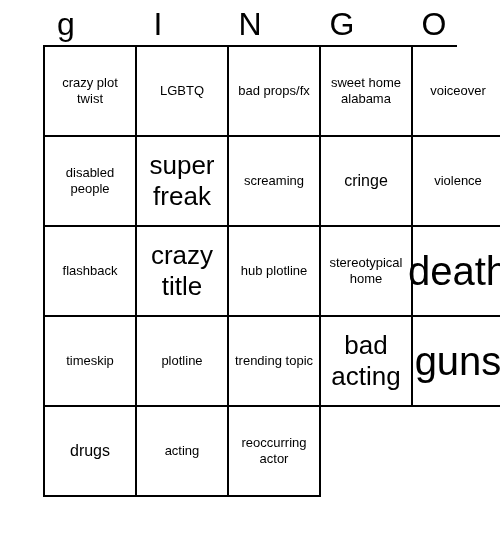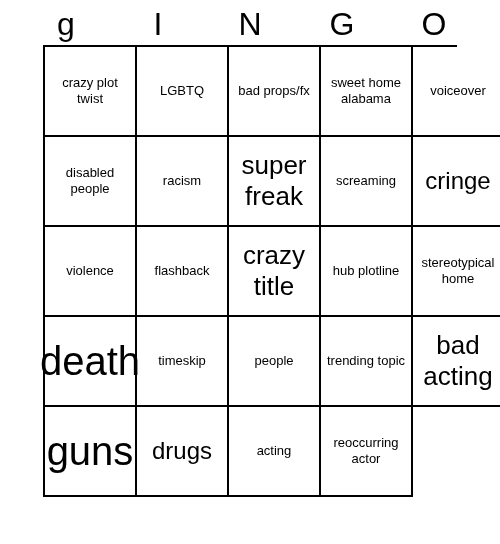--- a/index.html
+++ b/index.html
@@ -46,21 +46,21 @@
       line-height: 1.2;
     }
     .bingo-cell span {
       font-size: 13px;
       color: #000;
     }
     .bingo-cell.large span {
       font-size: 26px;
     }
     .bingo-cell.medium span {
-      font-size: 24px;
+      font-size: 16px;
     }
     .bingo-cell.xlarge span {
       font-size: 40px;
     }
   </style>
 </head>
 <body>
 
 <div class="bingo-header">
 <div class="bingo-header-cell">g</div>
@@ -82,23 +82,20 @@
     </div>
     <div class="bingo-cell">
       <span>sweet home alabama</span>
     </div>
     <div class="bingo-cell">
       <span>voiceover</span>
     </div>
     <div class="bingo-cell">
       <span>disabled people</span>
     </div>
-    <div class="bingo-cell">
-      <span>racism</span>
-    </div>
     <div class="bingo-cell large">
       <span>super freak</span>
     </div>
     <div class="bingo-cell">
       <span>screaming</span>
     </div>
     <div class="bingo-cell medium">
       <span>cringe</span>
     </div>
     <div class="bingo-cell">
@@ -116,21 +113,21 @@
     <div class="bingo-cell">
       <span>stereotypical home</span>
     </div>
     <div class="bingo-cell xlarge">
       <span>death</span>
     </div>
     <div class="bingo-cell">
       <span>timeskip</span>
     </div>
     <div class="bingo-cell">
-      <span>people</span>
+      <span>plotline</span>
     </div>
     <div class="bingo-cell">
       <span>trending topic</span>
     </div>
     <div class="bingo-cell large">
       <span>bad acting</span>
     </div>
     <div class="bingo-cell xlarge">
       <span>guns</span>
     </div>

